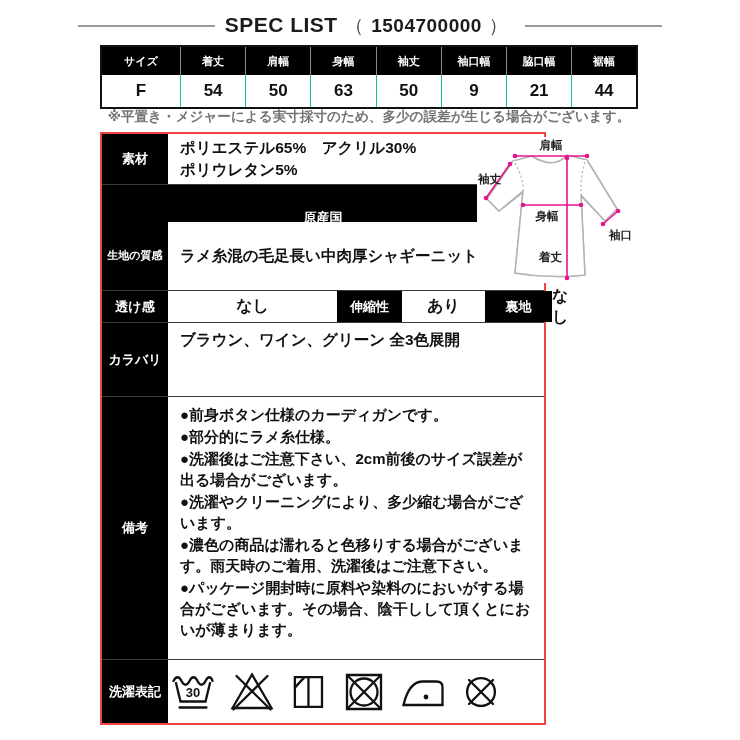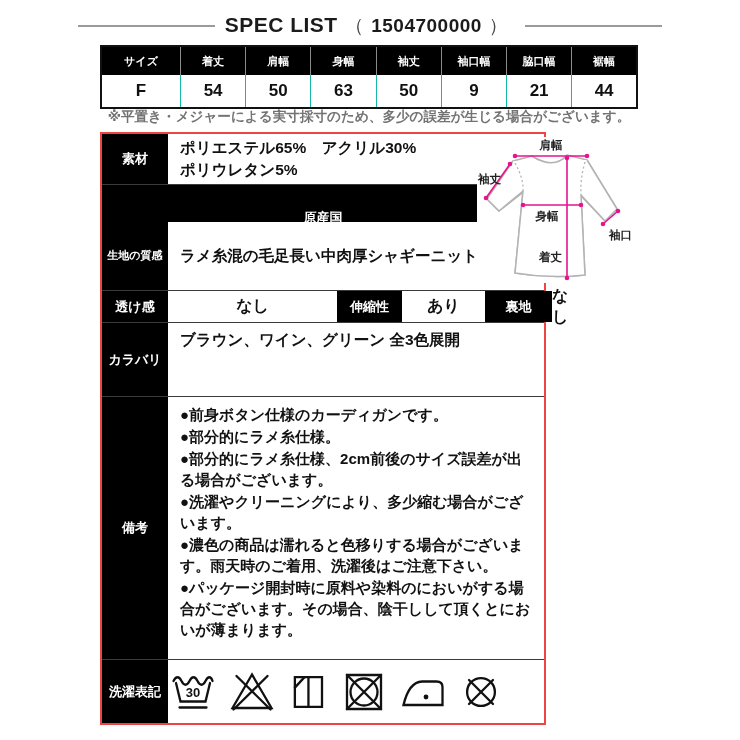--- a/index.html
+++ b/index.html
@@ -136,21 +136,21 @@
     <div class="spec-row r-colors">
       <div class="spec-label">カラバリ</div>
       <div class="spec-value">ブラウン、ワイン、グリーン 全3色展開</div>
     </div>
 
     <div class="spec-row r-notes">
       <div class="spec-label">備考</div>
       <div class="spec-value">
         <div class="note-item">●前身ボタン仕様のカーディガンです。</div>
         <div class="note-item">●部分的にラメ糸仕様。</div>
-        <div class="note-item">●部分的にラメ糸仕様、2cm前後のサイズ誤差が出る場合がございます。</div>
+        <div class="note-item">●洗濯後はご注意下さい、2cm前後のサイズ誤差が出る場合がございます。</div>
         <div class="note-item">●洗濯やクリーニングにより、多少縮む場合がございます。</div>
         <div class="note-item">●濃色の商品は濡れると色移りする場合がございます。雨天時のご着用、洗濯後はご注意下さい。</div>
         <div class="note-item">●パッケージ開封時に原料や染料のにおいがする場合がございます。その場合、陰干しして頂くとにおいが薄まります。</div>
       </div>
     </div>
 
     <div class="spec-row r-care">
       <div class="spec-label">洗濯表記</div>
       <div class="spec-value">
 

